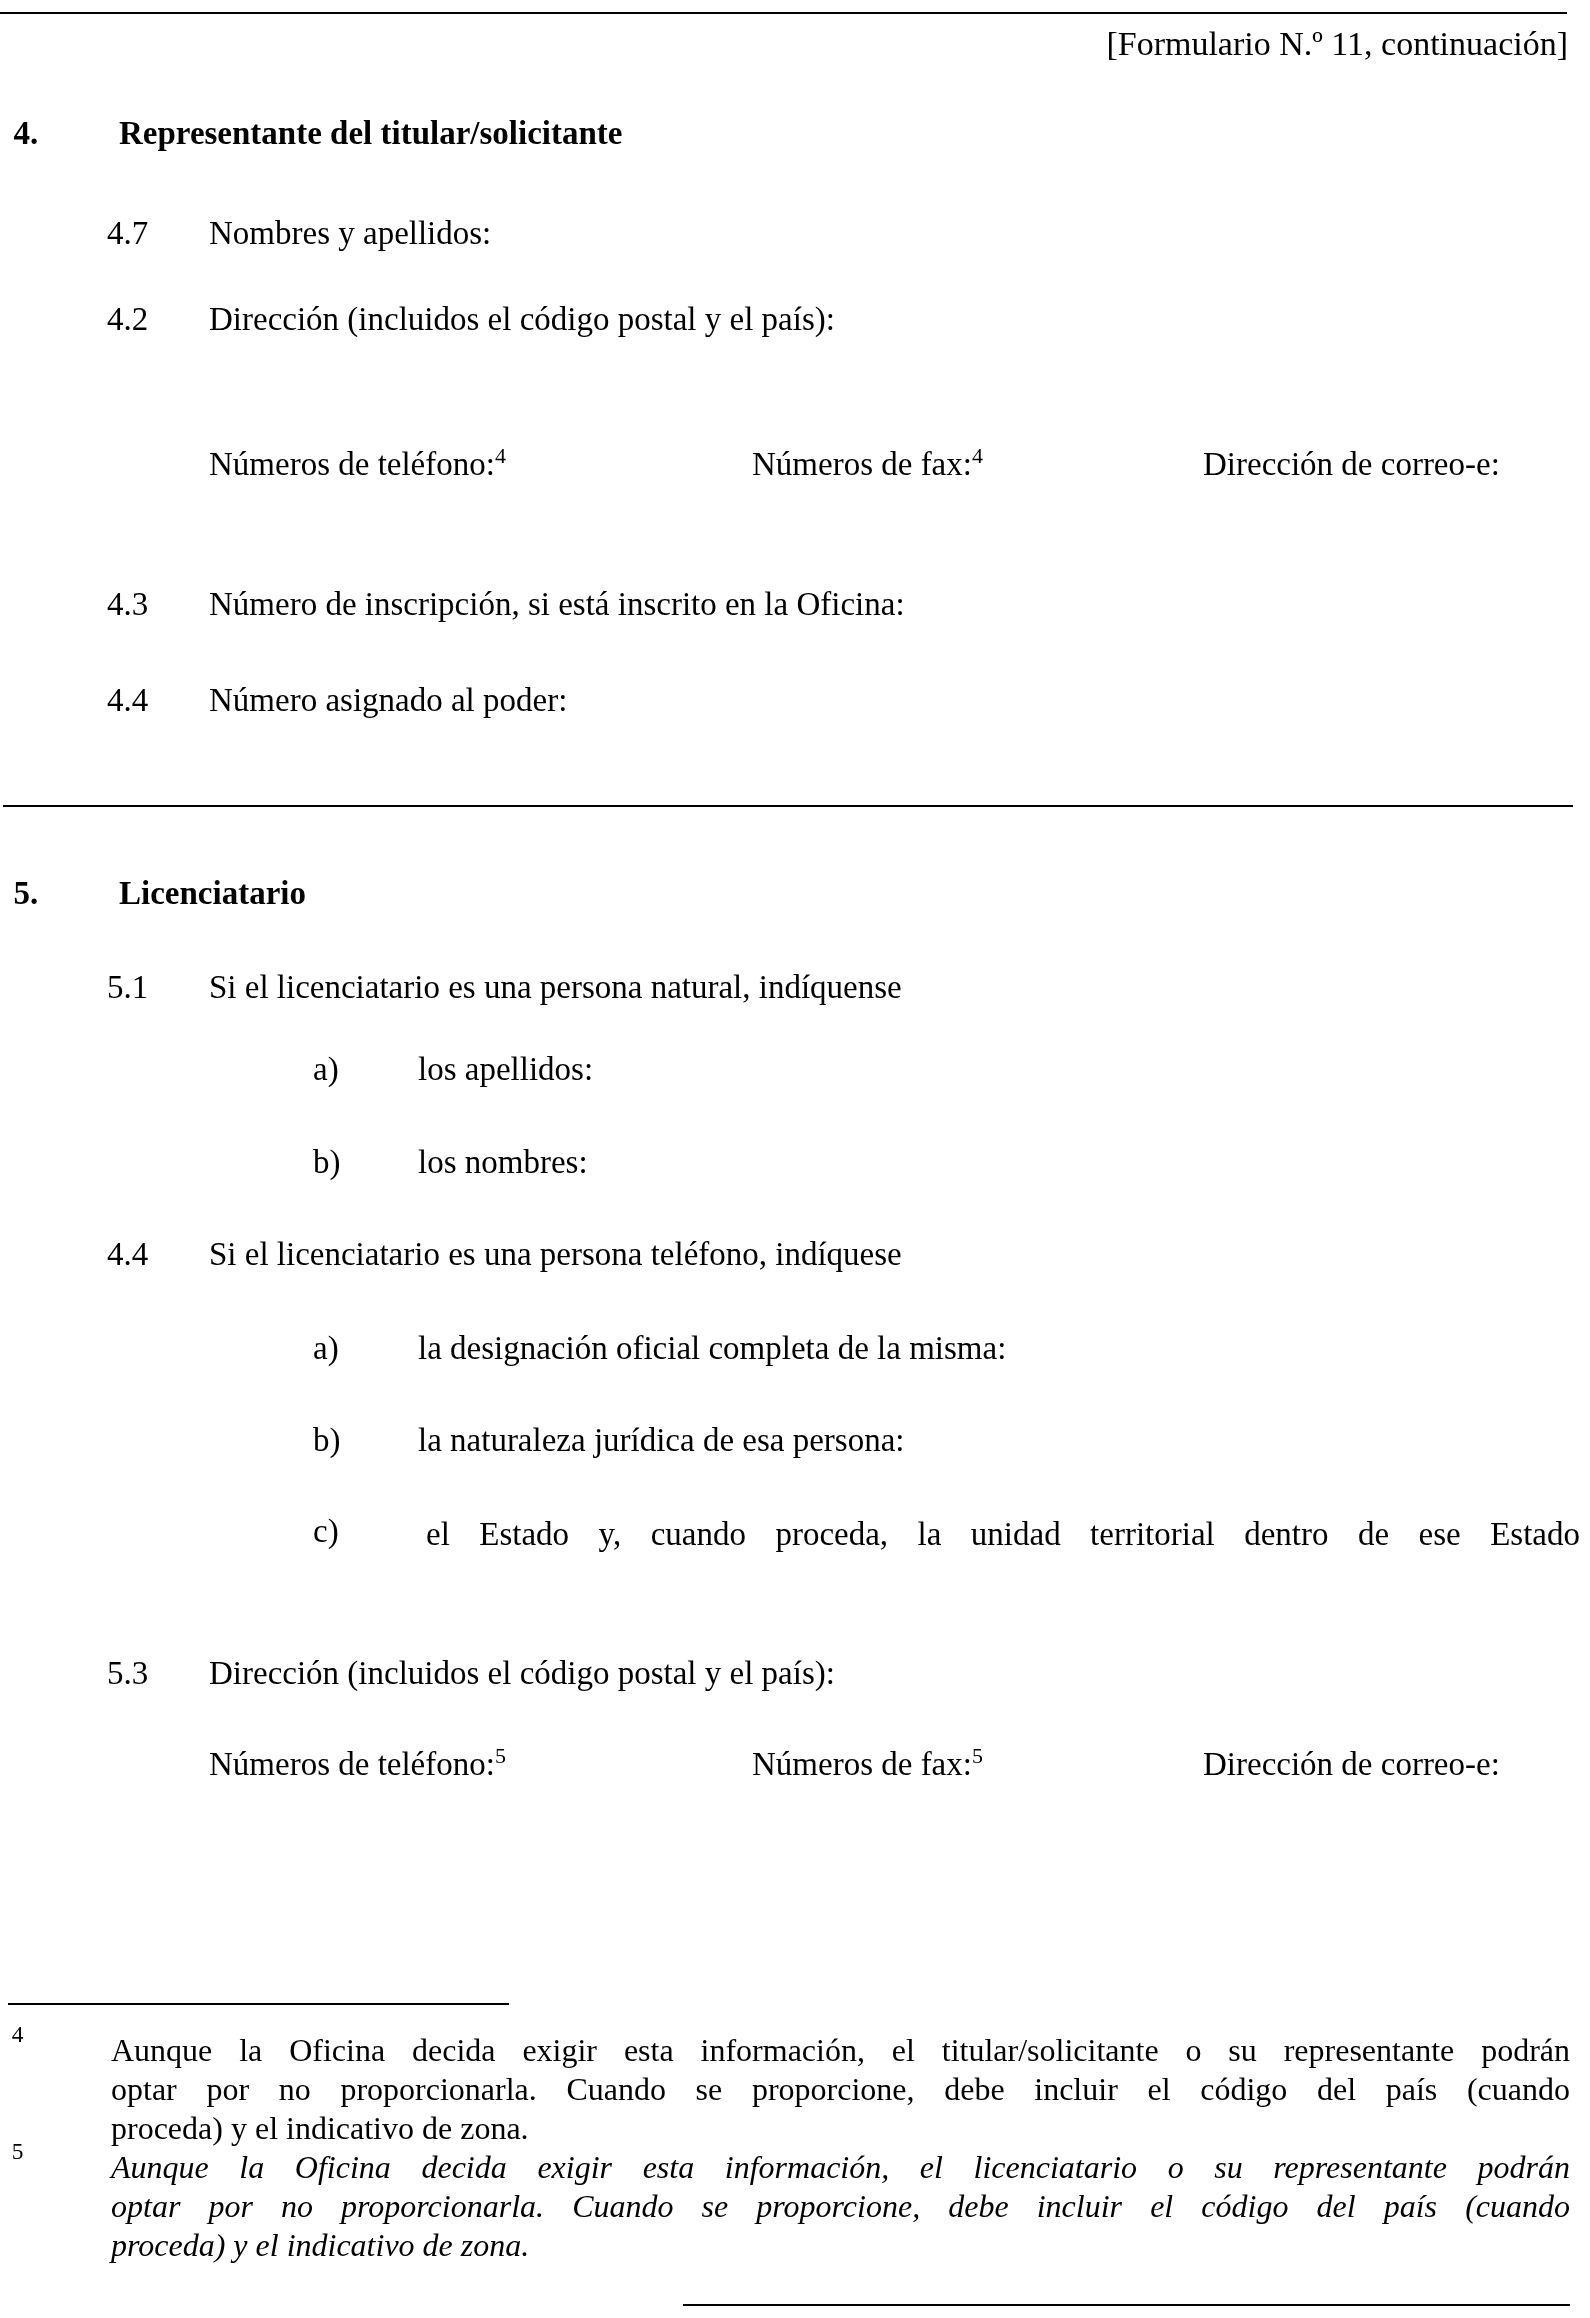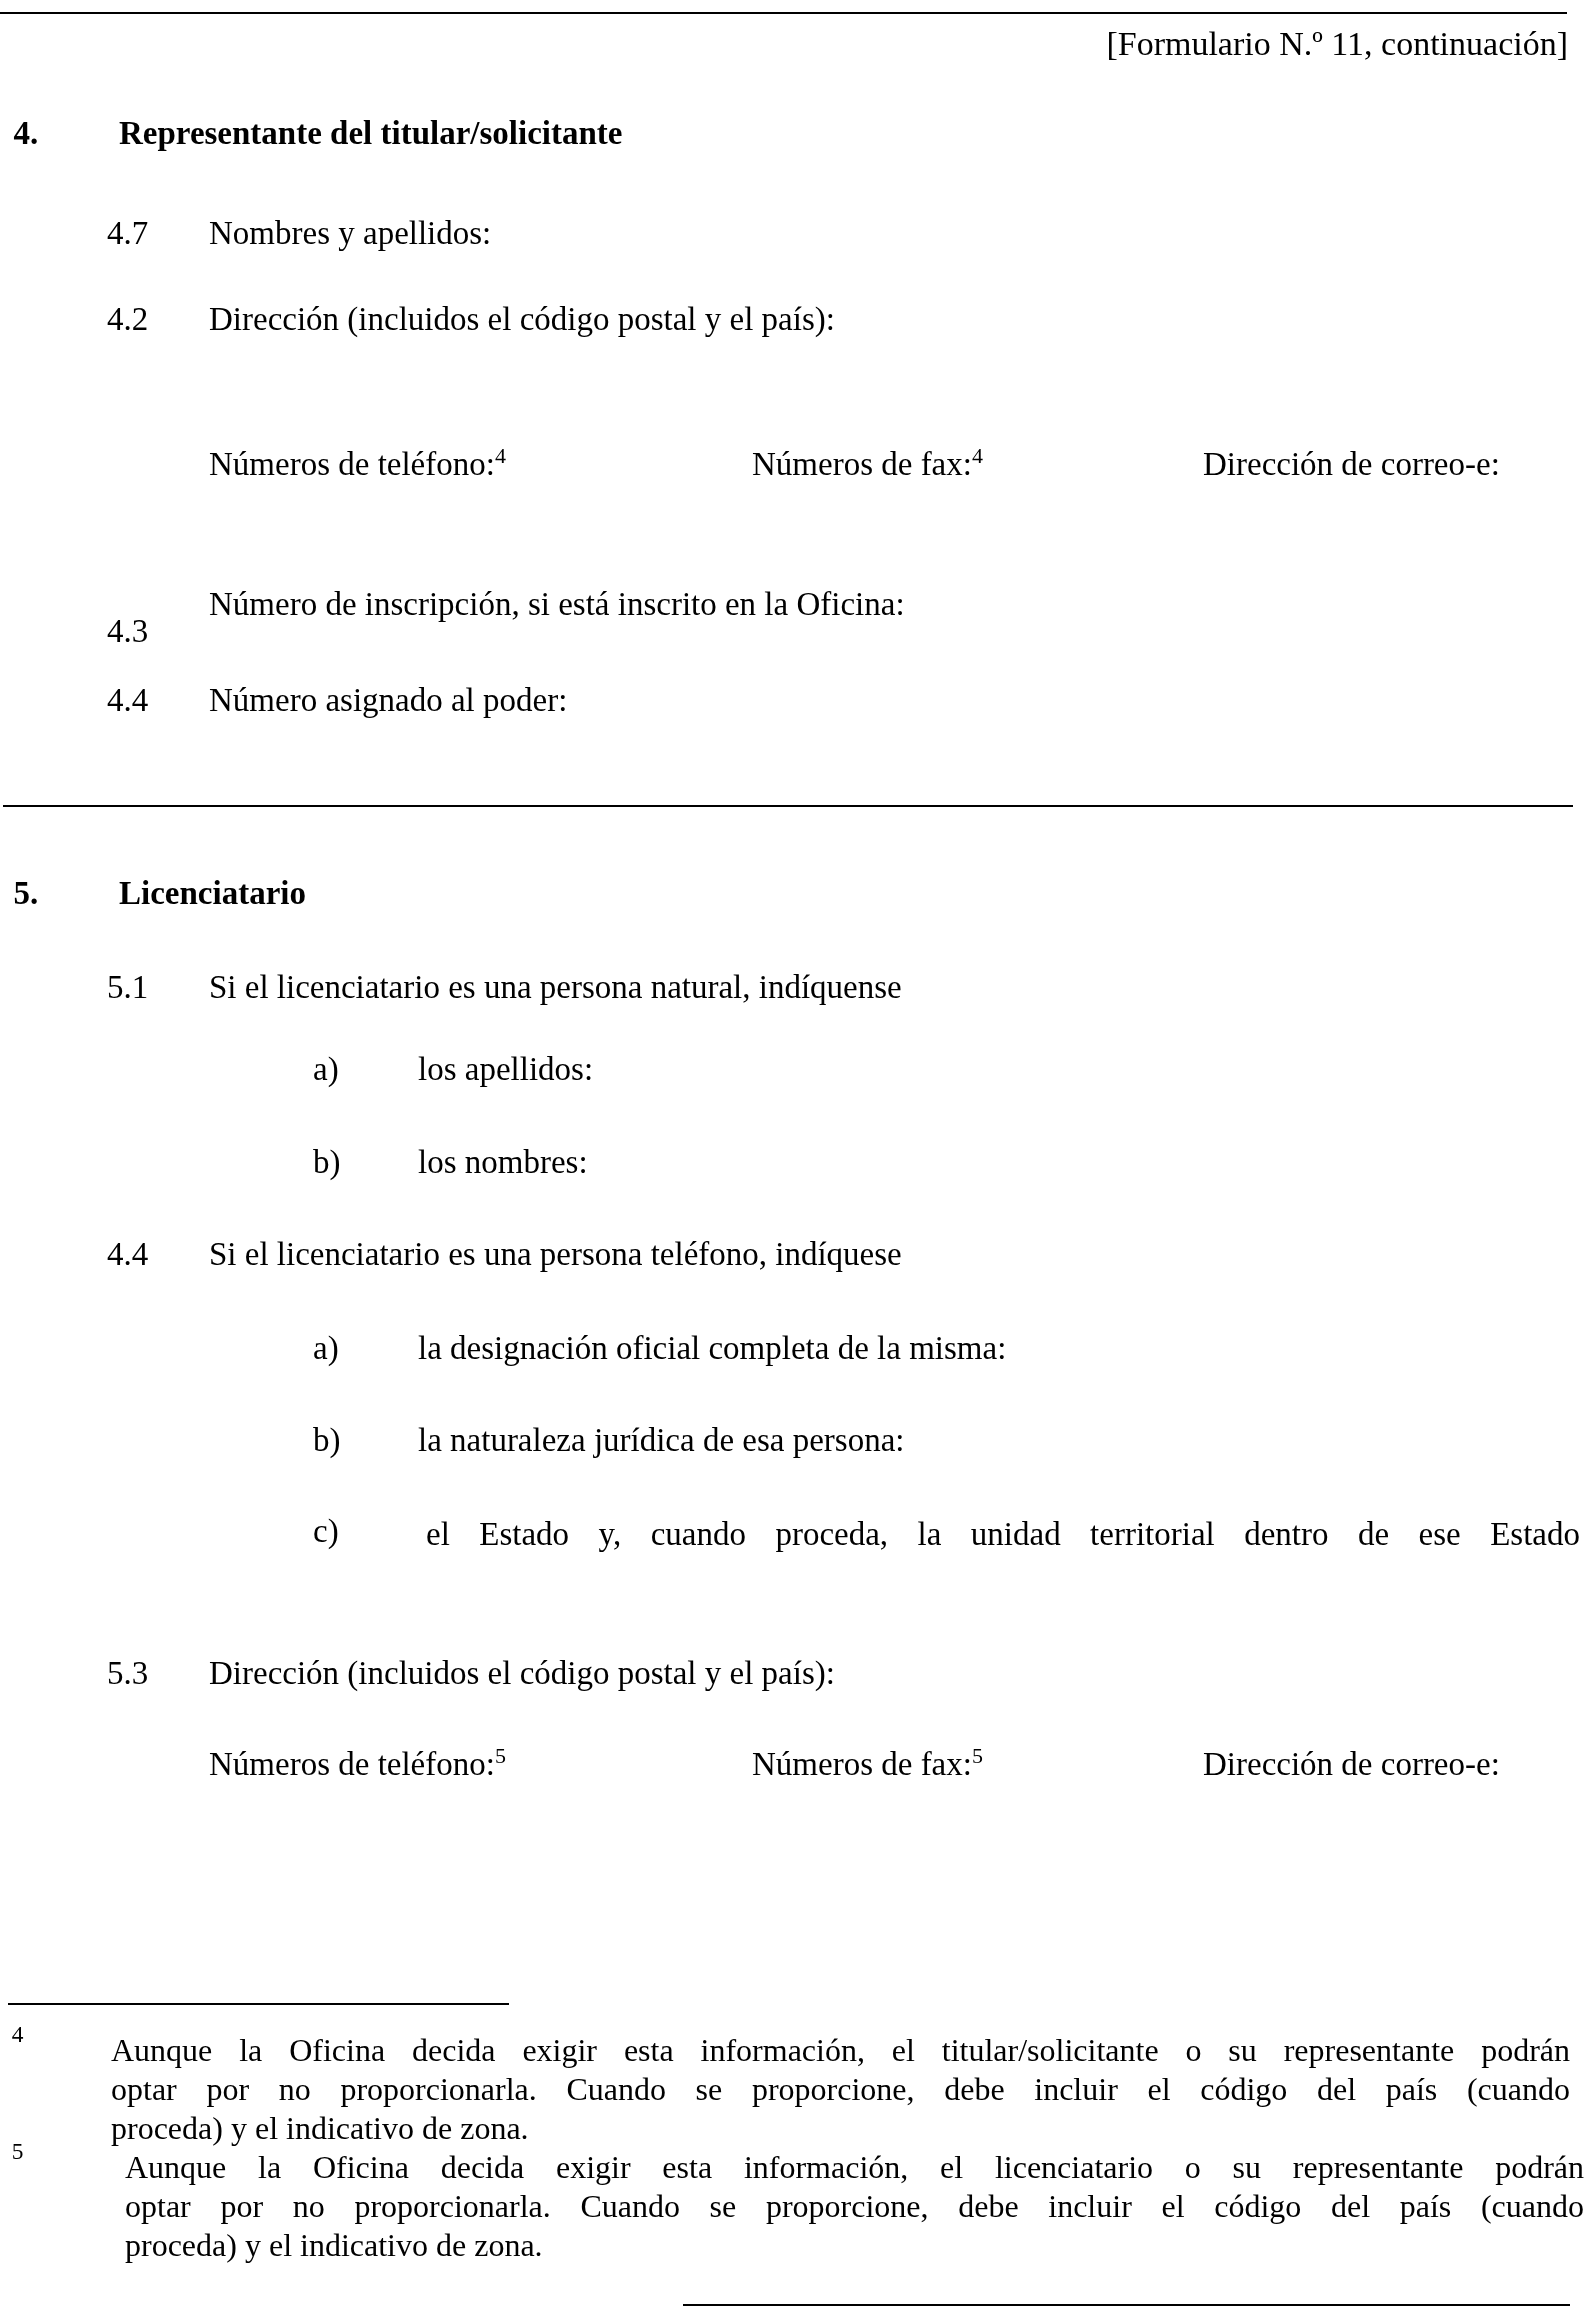--- a/index.html
+++ b/index.html
@@ -40,21 +40,21 @@
   <span class="abs" style="left:107px; top:215px;">4.7</span>
   <span class="abs" style="left:209px; top:215px;">Nombres y apellidos:</span>
 
   <span class="abs" style="left:107px; top:301px;">4.2</span>
   <span class="abs" style="left:209px; top:301px;">Dirección (incluidos el código postal y el país):</span>
 
   <span class="abs" style="left:209px; top:446px;"><span>Números de teléfono:</span><sup class="fnref">4</sup></span>
   <span class="abs" style="left:752px; top:446px;"><span>Números de fax:</span><sup class="fnref">4</sup></span>
   <span class="abs" style="left:1203px; top:446px;">Dirección de correo-e:</span>
 
-  <span class="abs" style="left:107px; top:586px;margin-top:27px;">4.3</span>
+  <span class="abs" style="left:107px; top:586px;">4.3</span>
   <span class="abs" style="left:209px; top:586px;">Número de inscripción, si está inscrito en la Oficina:</span>
 
   <span class="abs" style="left:107px; top:682px;">4.4</span>
   <span class="abs" style="left:209px; top:682px;">Número asignado al poder:</span>
 
   <div class="rule" style="left:3.3px; top:805px; width:1570px;"></div>
 
   <span class="abs bold" style="left:13.4px; top:875px;">5.</span>
   <span class="abs bold" style="left:119px; top:875px;">Licenciatario</span>
 
@@ -91,21 +91,21 @@
   <div class="rule" style="left:8.4px; top:2003px; width:501px;"></div>
 
   <span class="fnmark" style="left:11.7px; top:2021px;">4</span>
   <div class="fn-text" style="left:111px; top:2031px; width:1459px;">
     <div class="justline">Aunque la Oficina decida exigir esta información, el titular/solicitante o su representante podrán</div>
     <div class="justline">optar por no proporcionarla.  Cuando se proporcione, debe incluir el código del país (cuando</div>
     <div>proceda) y el indicativo de zona.</div>
   </div>
 
   <span class="fnmark" style="left:11.7px; top:2138px;">5</span>
-  <div class="fn-text" style="left:125px; top:2148px; width:1459px;">
+  <div class="fn-text" style="left:111px; top:2148px; width:1459px;font-style:italic;">
     <div class="justline">Aunque la Oficina decida exigir esta información, el licenciatario o su representante podrán</div>
     <div class="justline">optar por no proporcionarla.  Cuando se proporcione, debe incluir el código del país (cuando</div>
     <div>proceda) y el indicativo de zona.</div>
   </div>
 
   <div class="rule" style="left:683px; top:2304px; width:887px;"></div>
 
 </div>
 
 

